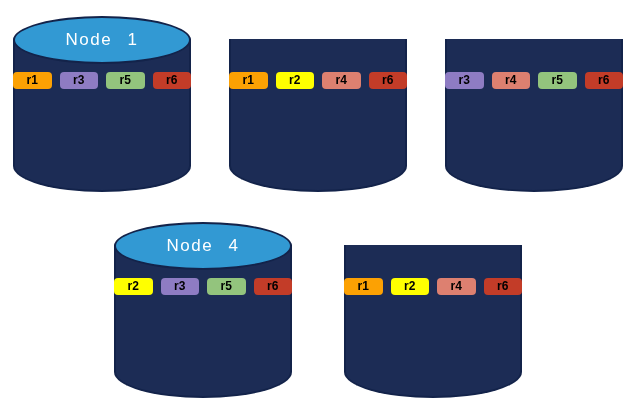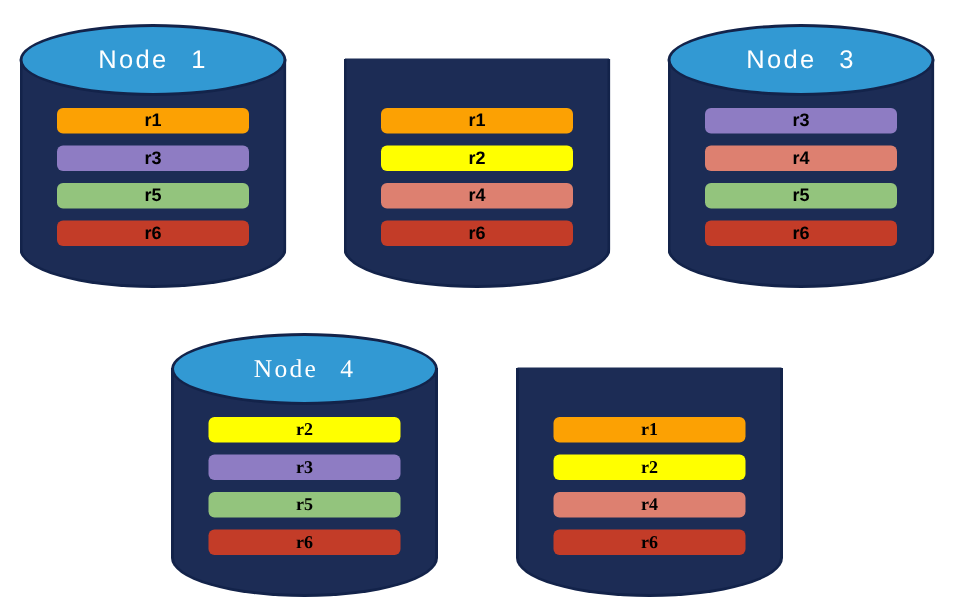--- a/index.html
+++ b/index.html
@@ -19,21 +19,20 @@
     display: flex;
     justify-content: center;
   }
   .row-top {
     padding-top: 16px;
     gap: 38px;
   }
   .row-bottom {
     margin-top: 30px;
     gap: 52px;
-    font-family: Liberation Serif, serif;
   }
   .cylinder {
     position: relative;
     width: 178px;
     height: 176px;
     flex: 0 0 auto;
   }
   .cyl-body {
     position: absolute;
     left: 0;
@@ -67,21 +66,21 @@
     letter-spacing: 1.5px;
     word-spacing: 9px;
     white-space: nowrap;
   }
   .bars {
     position: absolute;
     left: 0;
     right: 0;
     top: 56px;
     display: flex;
-    flex-direction: column;
+    flex-direction: row;
     align-items: center;
     gap: 8px;
     z-index: 3;
   }
   .bar {
     width: 128px;
     height: 17px;
     border-radius: 4px;
     display: flex;
     align-items: center;
@@ -117,23 +116,20 @@
       <div class="bars">
         <div class="bar" style="background: rgb(252, 161, 3);">r1</div>
         <div class="bar" style="background: rgb(255, 255, 0);">r2</div>
         <div class="bar" style="background: rgb(221, 128, 112);">r4</div>
         <div class="bar" style="background: rgb(195, 60, 40);">r6</div>
       </div>
     </div>
 
     <div class="cylinder">
       <div class="cyl-body"></div>
-      <div class="cyl-top">
-        <span class="node-label">Node 3</span>
-      </div>
       <div class="bars">
         <div class="bar" style="background: rgb(142, 124, 195);">r3</div>
         <div class="bar" style="background: rgb(221, 128, 112);">r4</div>
         <div class="bar" style="background: rgb(147, 196, 125);">r5</div>
         <div class="bar" style="background: rgb(195, 60, 40);">r6</div>
       </div>
     </div>
 
   </div>
 

